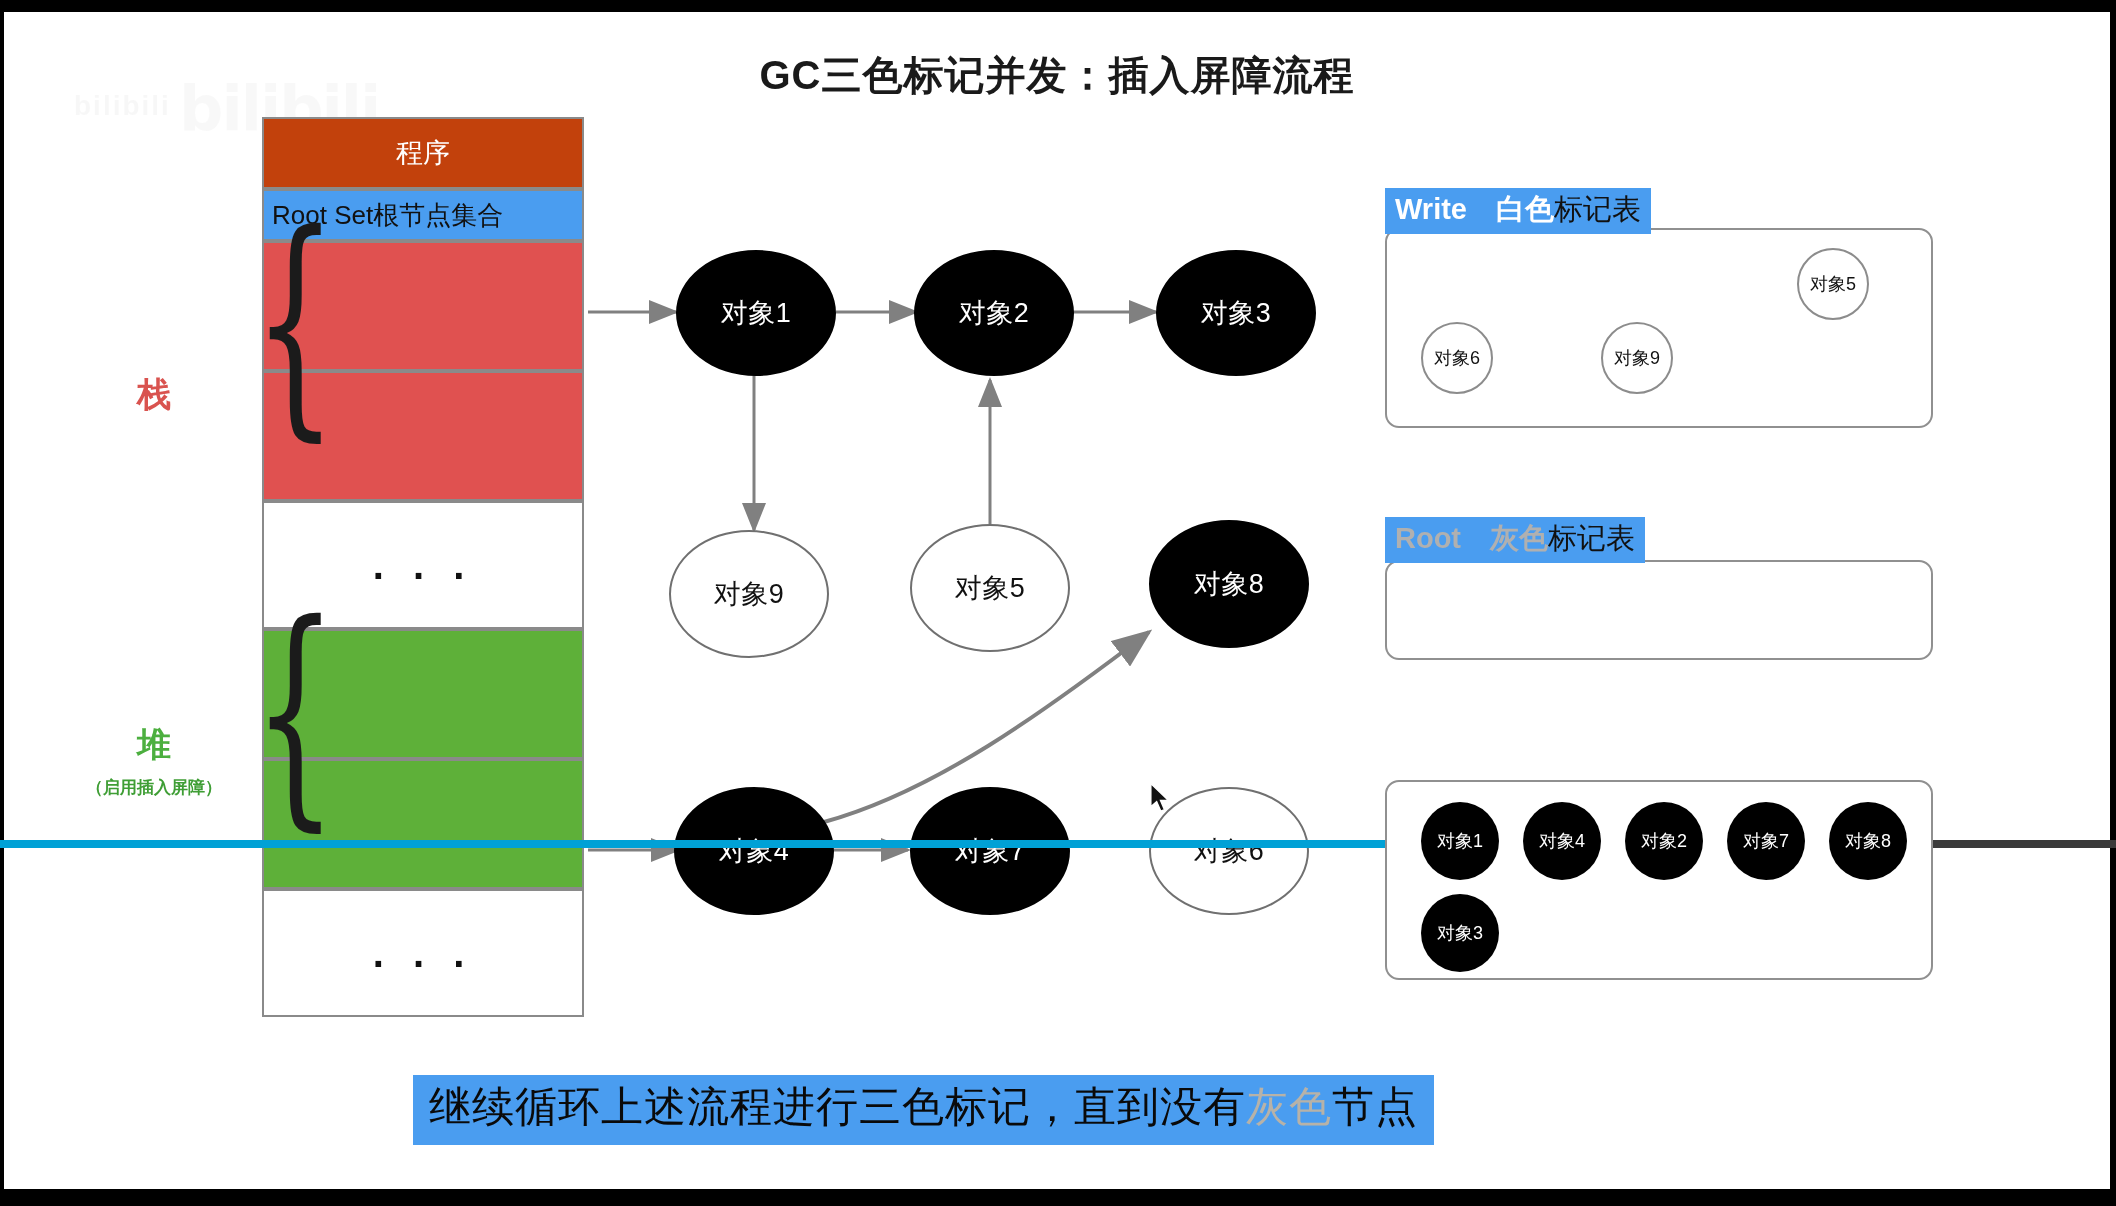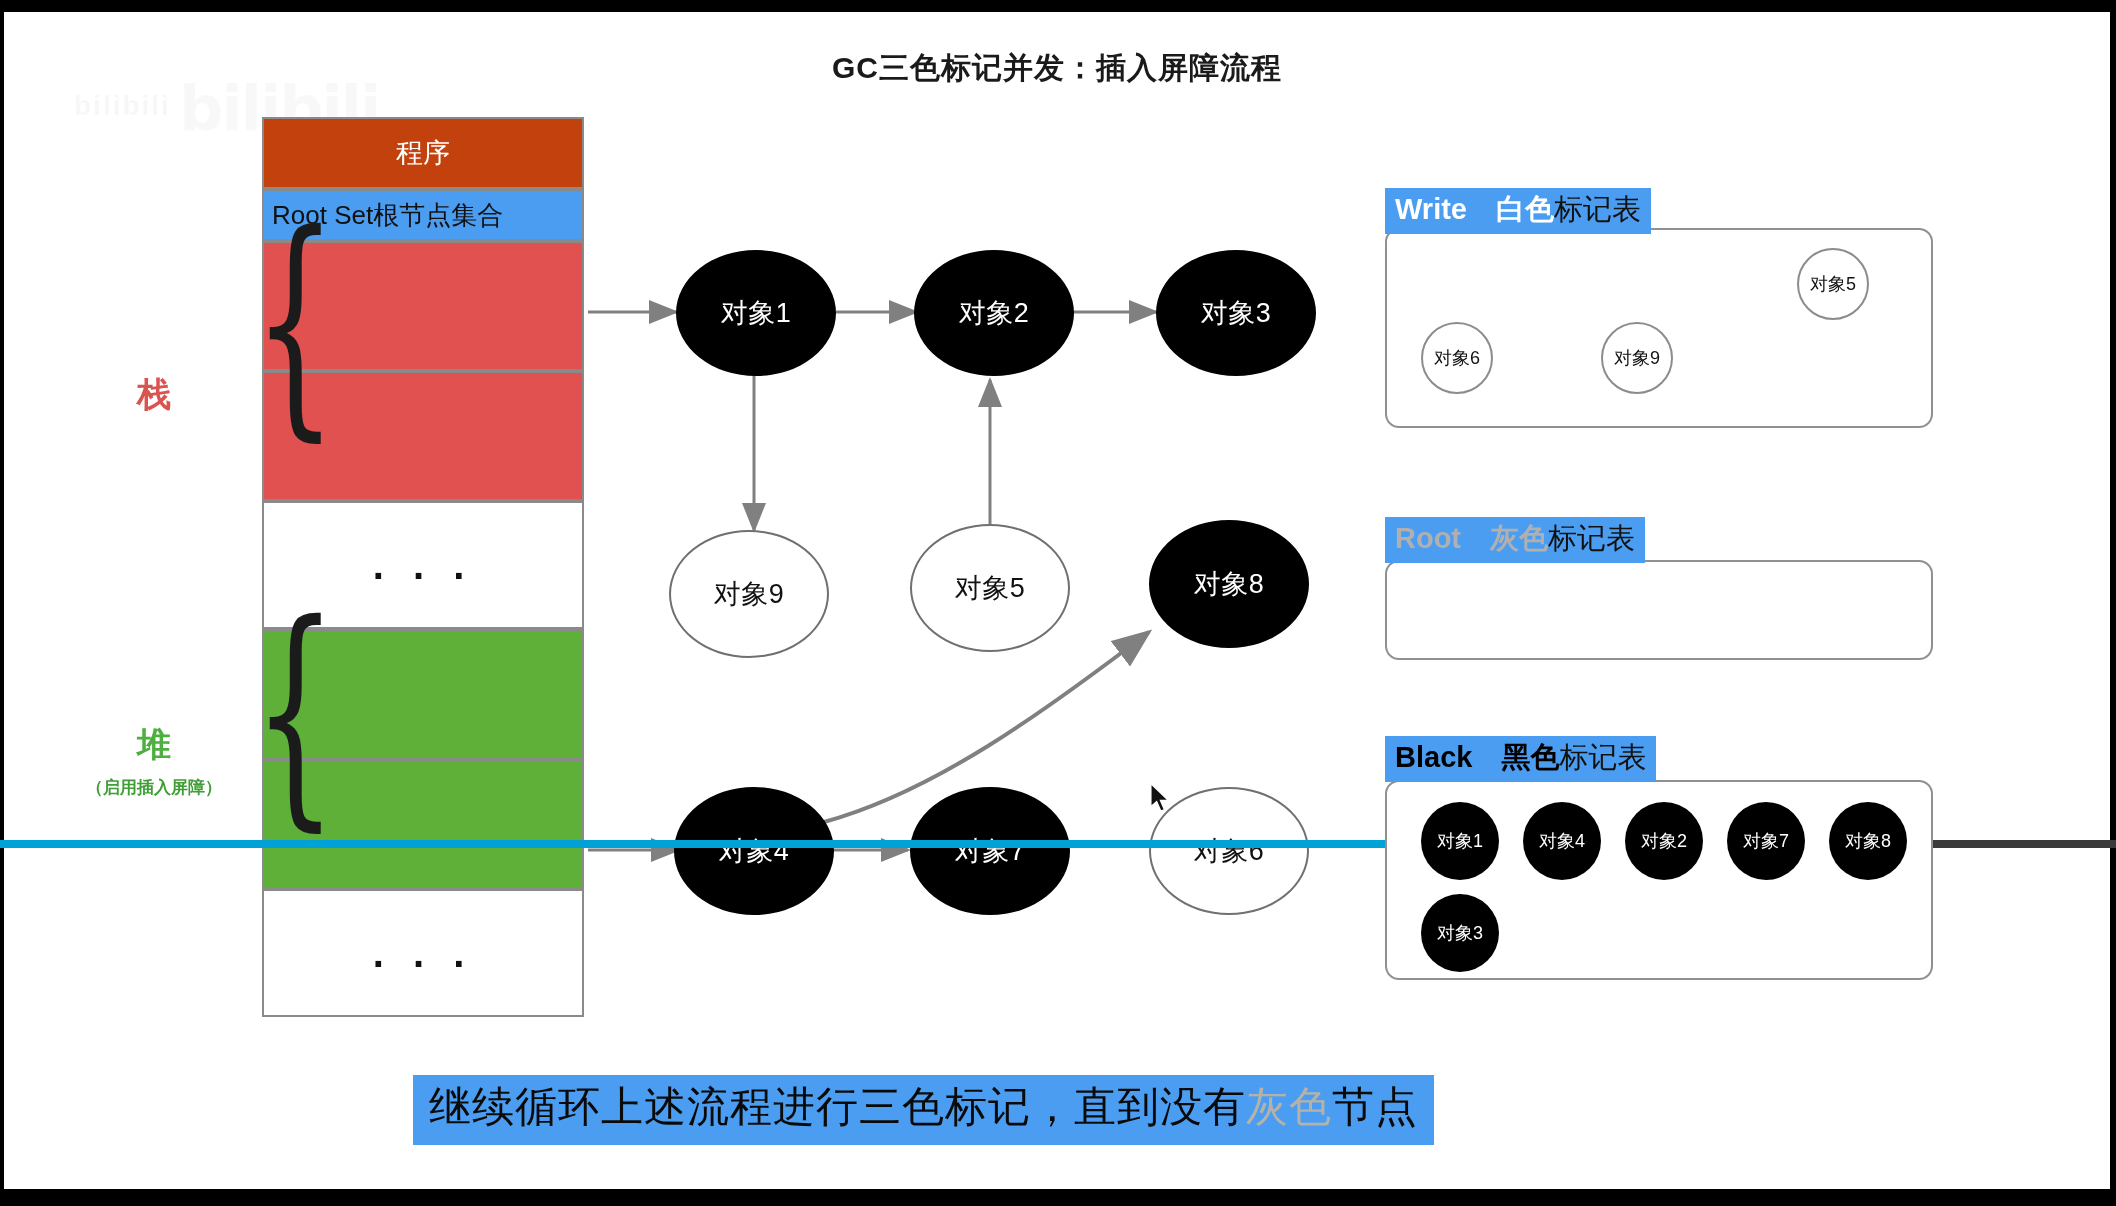--- a/index.html
+++ b/index.html
@@ -35,21 +35,21 @@
   }
   .wm-logo {
     position:absolute; left:135px; top:12px;
     font-size:62px; font-weight:800; color:#f4f4f4;
     letter-spacing:-2px; font-family:"DejaVu Sans",sans-serif;
   }
 
   
   .title {
     position:absolute; left:0; top:36px; width:2106px;
-    text-align:center; font-size:30px; font-weight:700; color:#1a1a1a;
+    text-align:center; font-size:40px; font-weight:700; color:#1a1a1a;
     letter-spacing:1px;
   }
 
   
   .mem-col { position:absolute; left:258px; top:105px; width:322px; }
   .mem-block {
     width:322px; border:2px solid #8a8a8a; position:relative;
     display:flex; align-items:center; justify-content:center;
   }
   .mem-program {
@@ -250,23 +250,20 @@
       <div class="chip white" style="left:214px;top:92px;width:72px;height:72px;">
         <span>对象9</span>
       </div>
     </div>
 
     <div class="table-head" style="left:1381px;top:505px;">
       <span class="th-en grey-en">Root</span><span>&nbsp;</span><span class="th-cn-colored grey-en">灰色</span><span class="th-cn">标记表</span>
     </div>
     <div class="table-box" style="left:1381px;top:548px;width:548px;height:100px;"></div>
 
-    <div class="table-head" style="left:1381px;top:724px;">
-      <span class="th-en black-en">Black</span><span>&nbsp;</span><span class="th-cn-colored black-en">黑色</span><span class="th-cn">标记表</span>
-    </div>
     <div class="table-box" style="left:1381px;top:768px;width:548px;height:200px;">
       <div class="chip black" style="left:34px;top:20px;width:78px;height:78px;">
         <span>对象1</span>
       </div>
       <div class="chip black" style="left:136px;top:20px;width:78px;height:78px;">
         <span>对象4</span>
       </div>
       <div class="chip black" style="left:238px;top:20px;width:78px;height:78px;">
         <span>对象2</span>
       </div>

